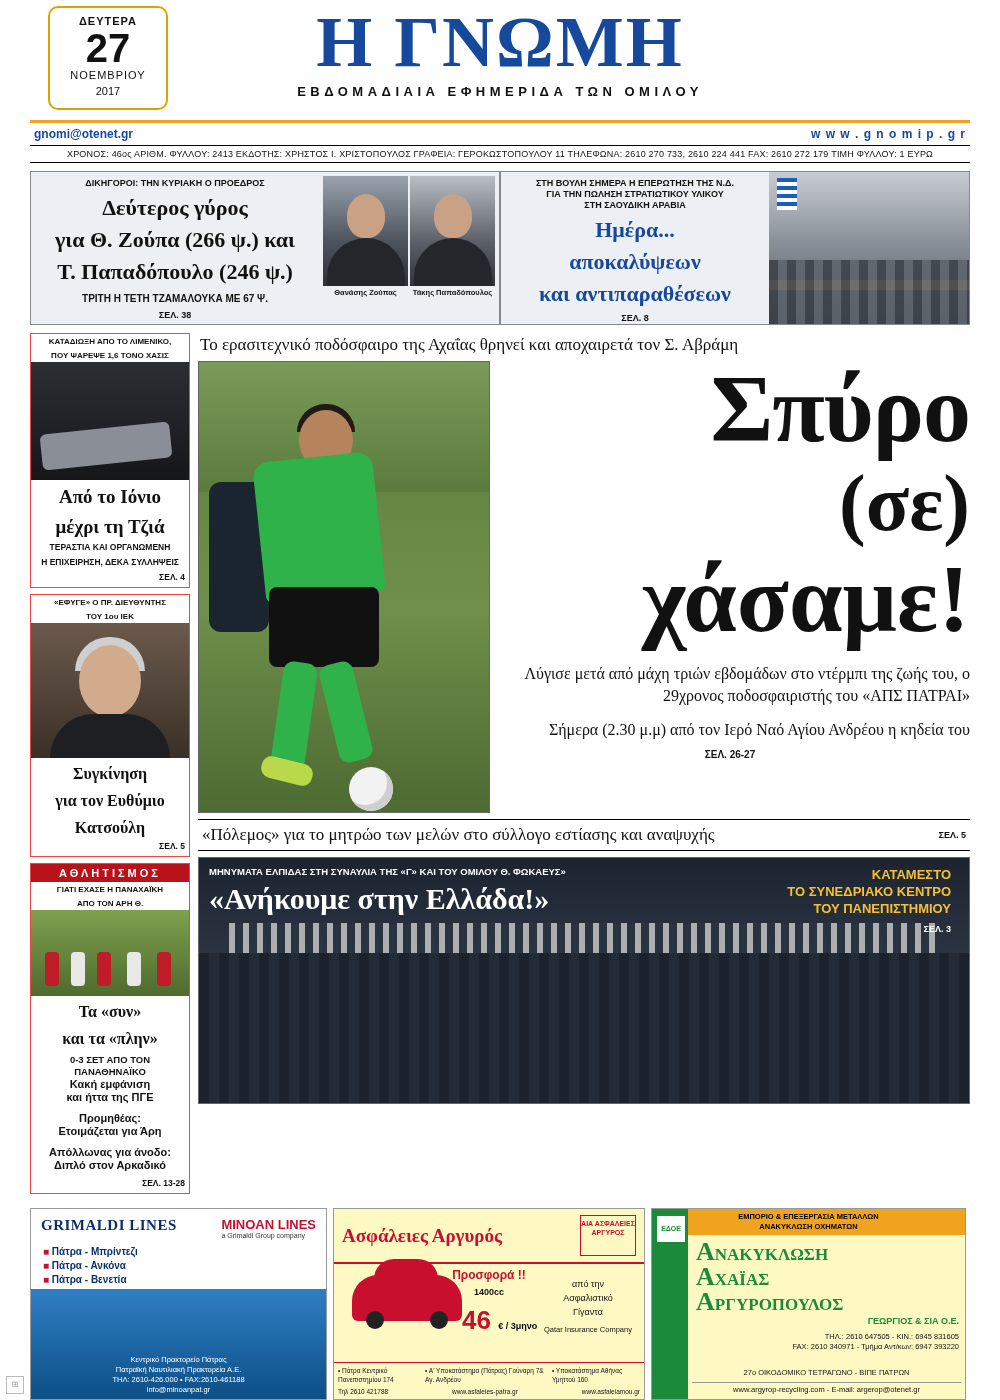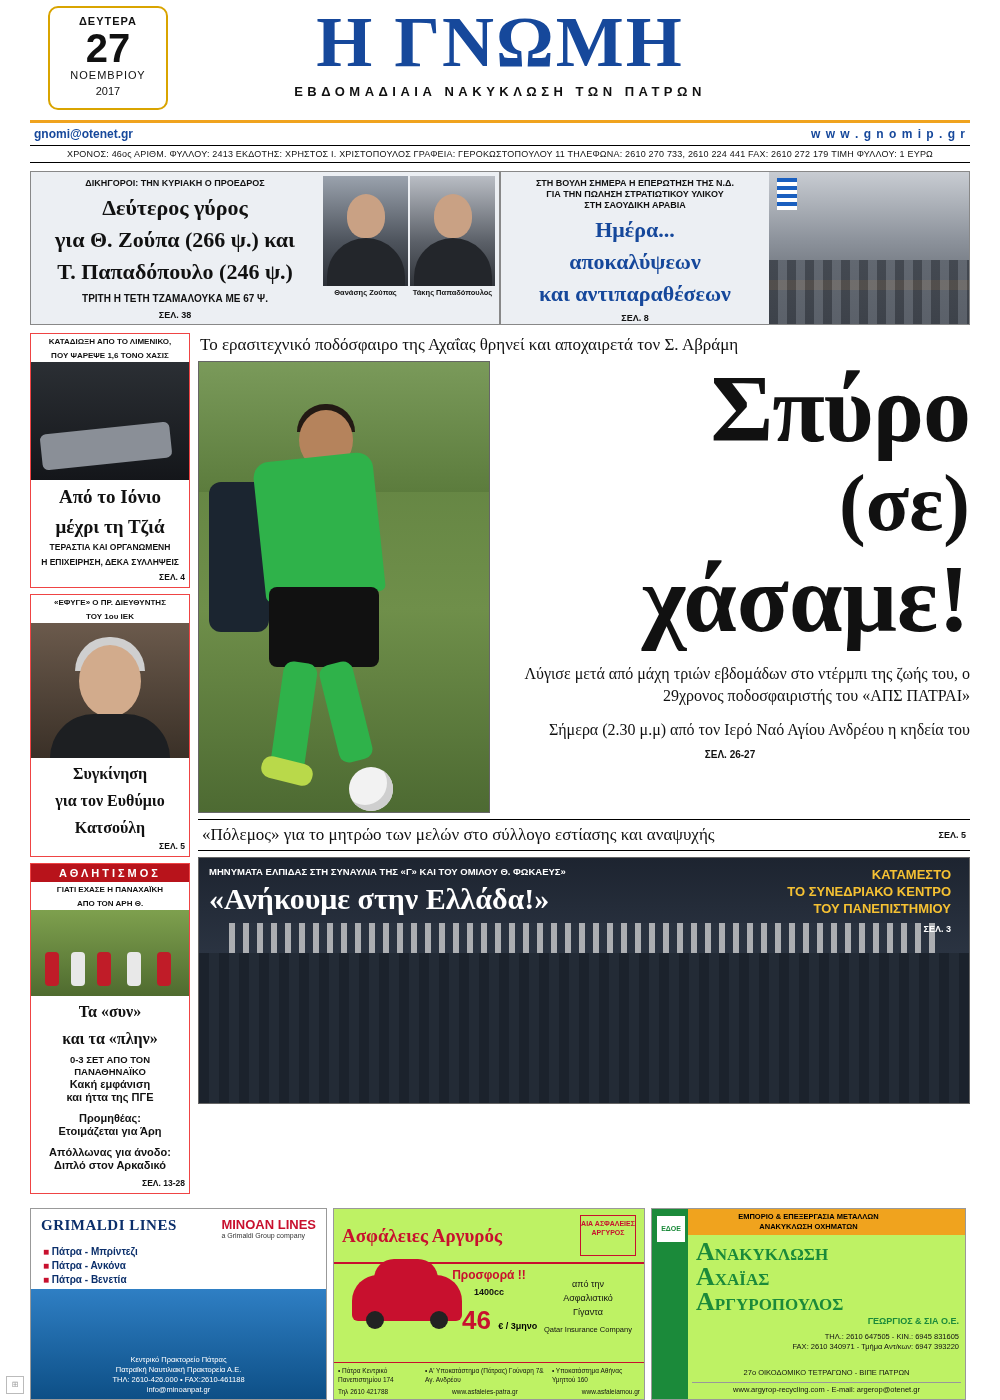--- a/index.html
+++ b/index.html
@@ -101,21 +101,21 @@
   .concert .stage{position:absolute;left:0;right:0;bottom:0;height:150px;background:repeating-linear-gradient(90deg,#1b222c 0 10px,#232b36 10px 20px);}
   .concert .choirband{position:absolute;left:20px;right:20px;bottom:70px;height:70px;background:repeating-linear-gradient(90deg,#e8e8e8 0 7px,#20252c 7px 16px);opacity:.85;}
   .concert .choirband2{position:absolute;left:30px;right:30px;bottom:132px;height:48px;background:repeating-linear-gradient(90deg,#d8d8d8 0 6px,#2a3340 6px 14px);opacity:.75;}
   .ckick{position:absolute;left:10px;top:8px;font-size:9.5px;font-weight:bold;color:#fff;}
   .ctitle{position:absolute;left:10px;top:24px;font-family:"Liberation Serif",serif;font-weight:bold;font-size:30px;color:#fff;}
   .cright{position:absolute;right:18px;top:8px;text-align:right;color:#f5c133;font-weight:bold;font-size:13px;line-height:17px;}
   .cright .sel{color:#fff;font-size:9px;font-weight:bold;margin-top:4px;}
 
   
   .ads{display:flex;gap:6px;margin:8px 30px 0 30px;}
-  .ad{border:1px solid #999;background:#bef264;position:relative;overflow:hidden;}
+  .ad{border:1px solid #999;background:#fef9c3;position:relative;overflow:hidden;}
   .ad1{width:295px;height:190px;background:linear-gradient(180deg,#ffffff 0 42%,#2f7fc4 42%,#0d4f86 100%);}
   .ad1 .brands{display:flex;justify-content:space-between;padding:8px 10px 0 10px;}
   .ad1 .grim{font-family:"Liberation Serif",serif;font-size:15px;font-weight:bold;color:#0b2f6b;letter-spacing:.5px;}
   .ad1 .minoan{font-size:13px;font-weight:bold;color:#c8102e;}
   .ad1 .minoan small{display:block;font-size:7px;color:#333;font-weight:normal;}
   .ad1 .routes{padding:6px 12px;font-size:10px;font-weight:bold;color:#0b2f6b;line-height:14px;}
   .ad1 .routes span{color:#c8102e;}
   .ad1 .foot{position:absolute;left:0;right:0;bottom:0;padding:4px 8px;font-size:7.5px;color:#fff;line-height:10px;text-align:center;}
   .ad2{width:310px;height:190px;}
   .ad2 .hdr{display:flex;align-items:center;justify-content:space-between;border-bottom:2px solid #c8102e;padding:6px 8px;}
@@ -151,21 +151,21 @@
 
   <div class="masthead">
     <div class="datebox">
       <div class="dow">ΔΕΥΤΕΡΑ</div>
       <div class="day">27</div>
       <div class="mon">ΝΟΕΜΒΡΙΟΥ</div>
       <div class="yr">2017</div>
     </div>
     <div class="logo">
       <div class="name">Η ΓΝΩΜΗ</div>
-      <div class="sub">ΕΒΔΟΜΑΔΙΑΙΑ ΝΑΚΥΚΛΩΣΗ ΤΩΝ ΠΑΤΡΩΝ</div>
+      <div class="sub">ΕΒΔΟΜΑΔΙΑΙΑ ΕΦΗΜΕΡΙΔΑ ΤΩΝ ΟΜΙΛΟΥ</div>
     </div>
   </div>
   <div class="orangebar"></div>
   <div class="contactrow">
     <div class="mail">gnomi@otenet.gr</div>
     <div class="web">w w w . g n o m i p . g r</div>
   </div>
   <div class="infoline">ΧΡΟΝΟΣ: 46ος  ΑΡΙΘΜ. ΦΥΛΛΟΥ: 2413   ΕΚΔΟΤΗΣ: ΧΡΗΣΤΟΣ Ι. ΧΡΙΣΤΟΠΟΥΛΟΣ   ΓΡΑΦΕΙΑ: ΓΕΡΟΚΩΣΤΟΠΟΥΛΟΥ 11   ΤΗΛΕΦΩΝΑ: 2610 270 733, 2610 224 441   FAX: 2610 272 179   ΤΙΜΗ ΦΥΛΛΟΥ: 1 ΕΥΡΩ</div>
 
   <div class="teasers">

